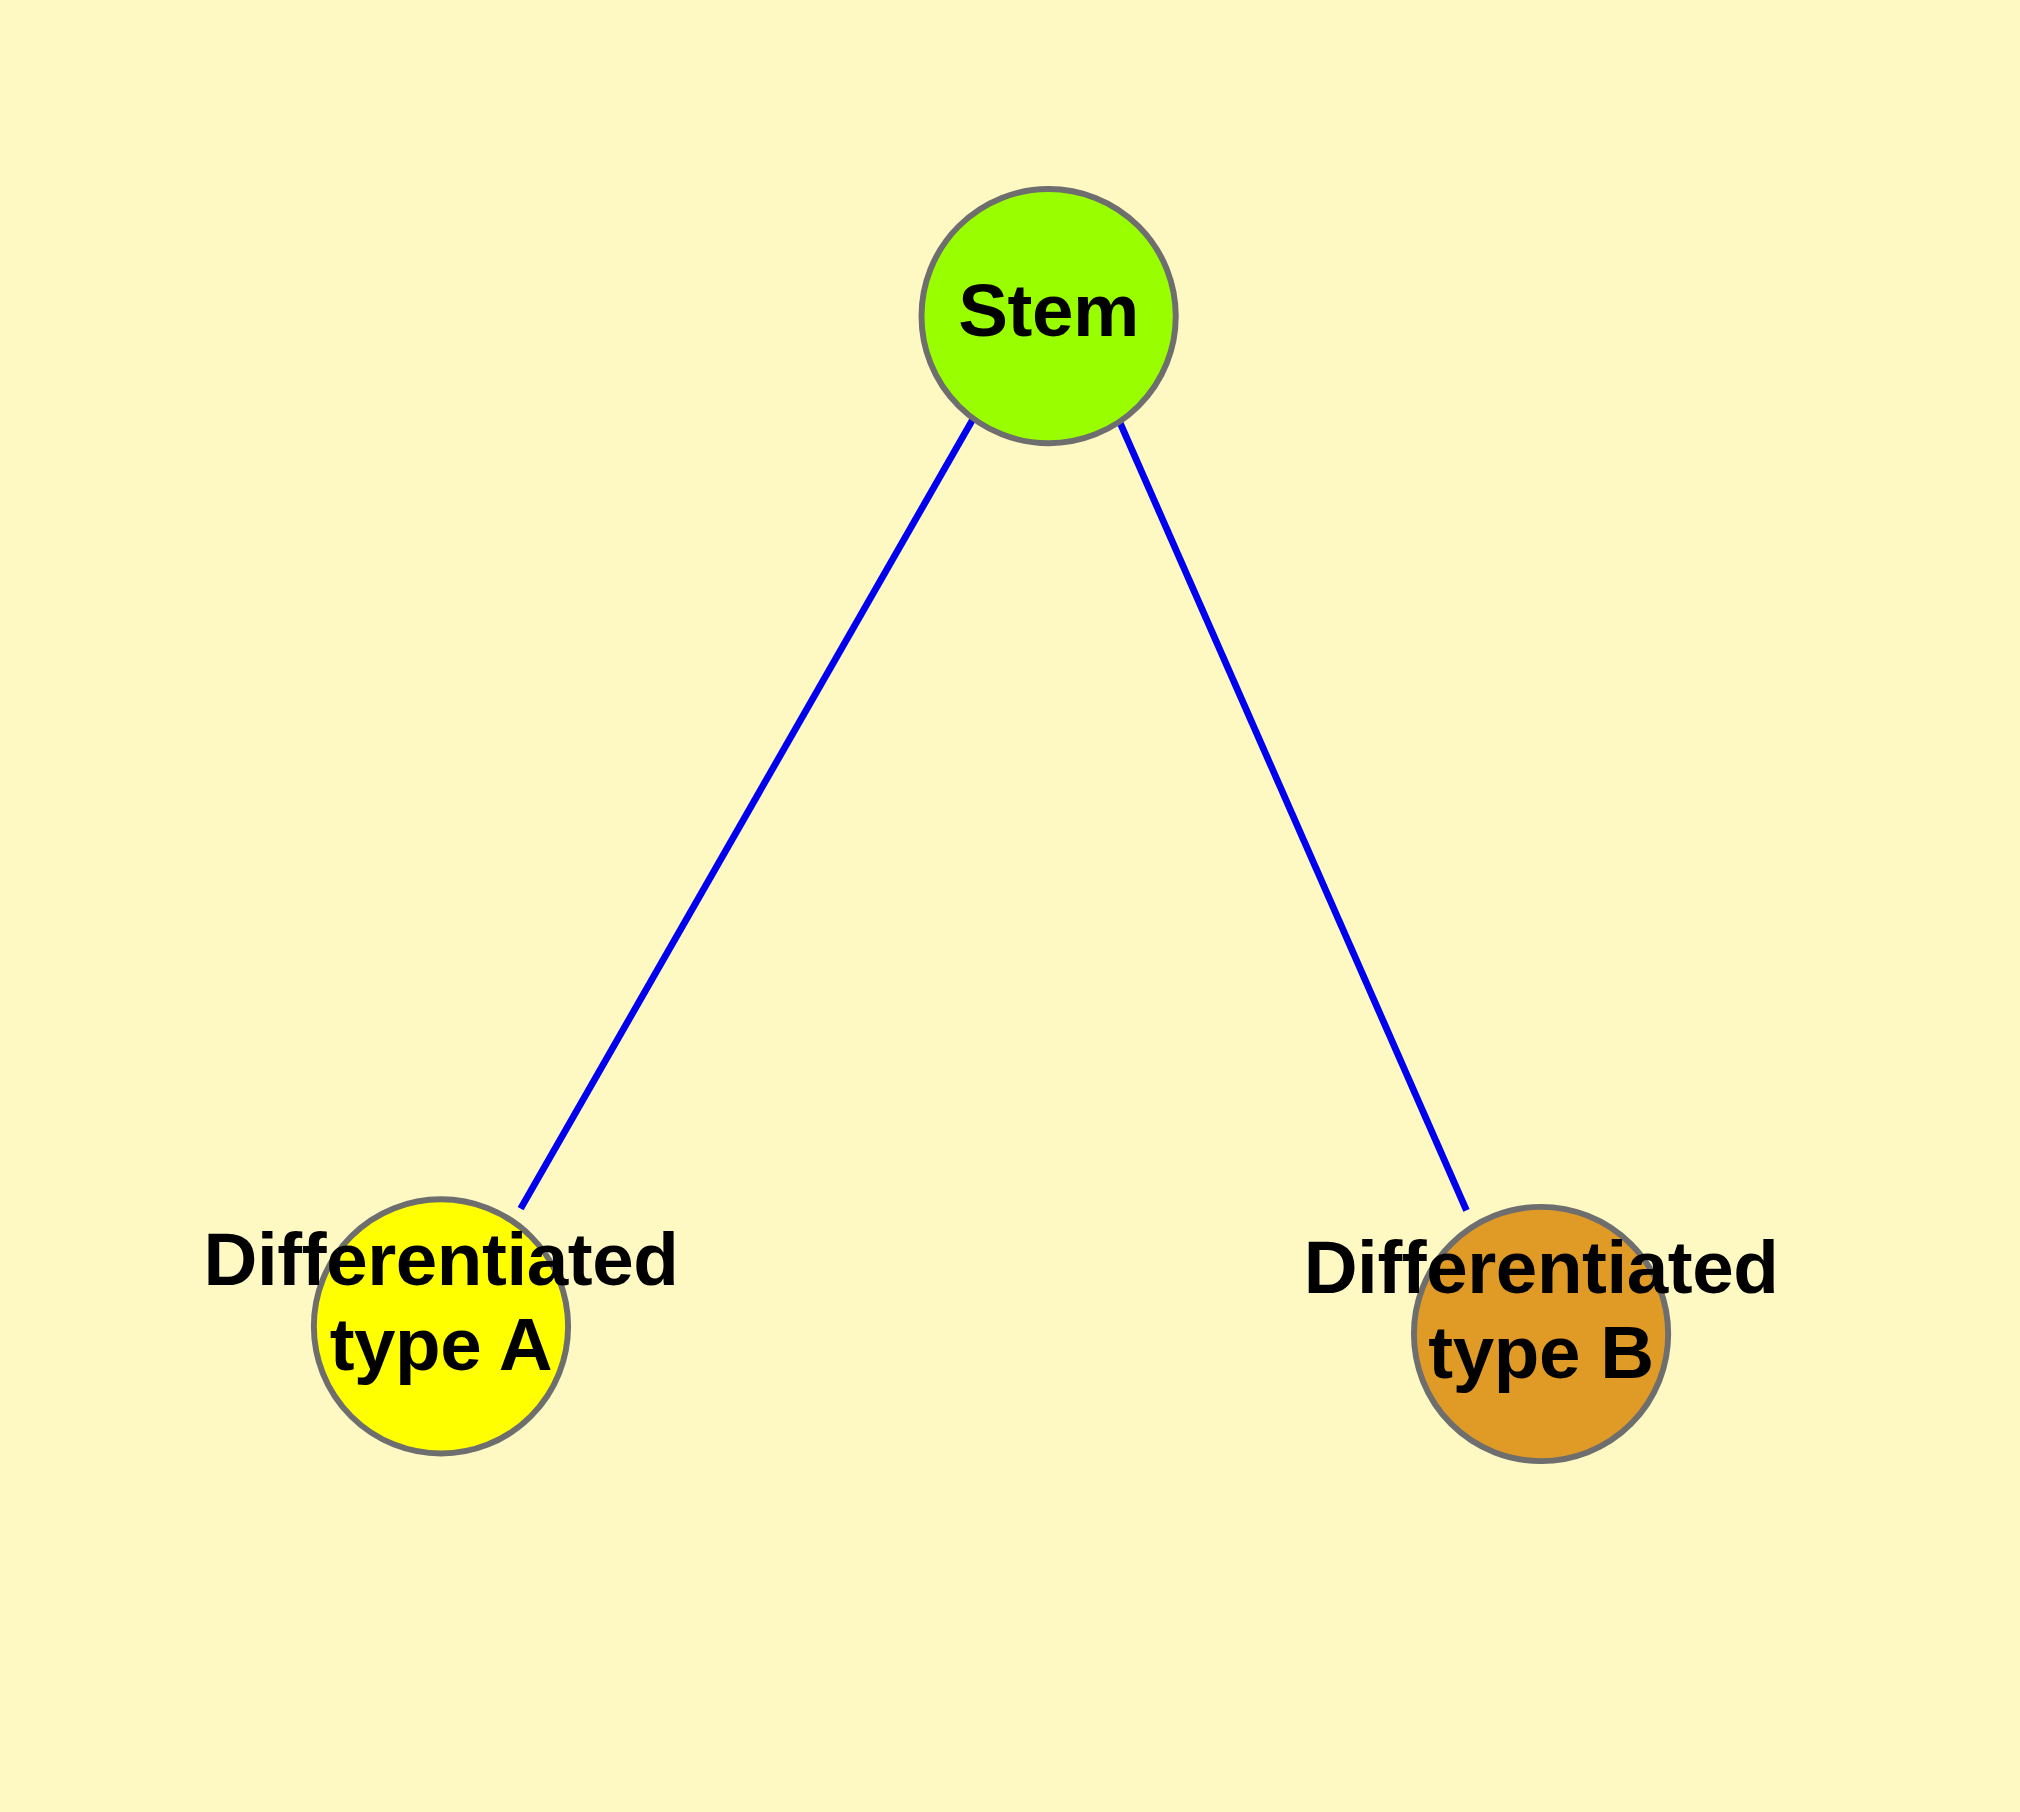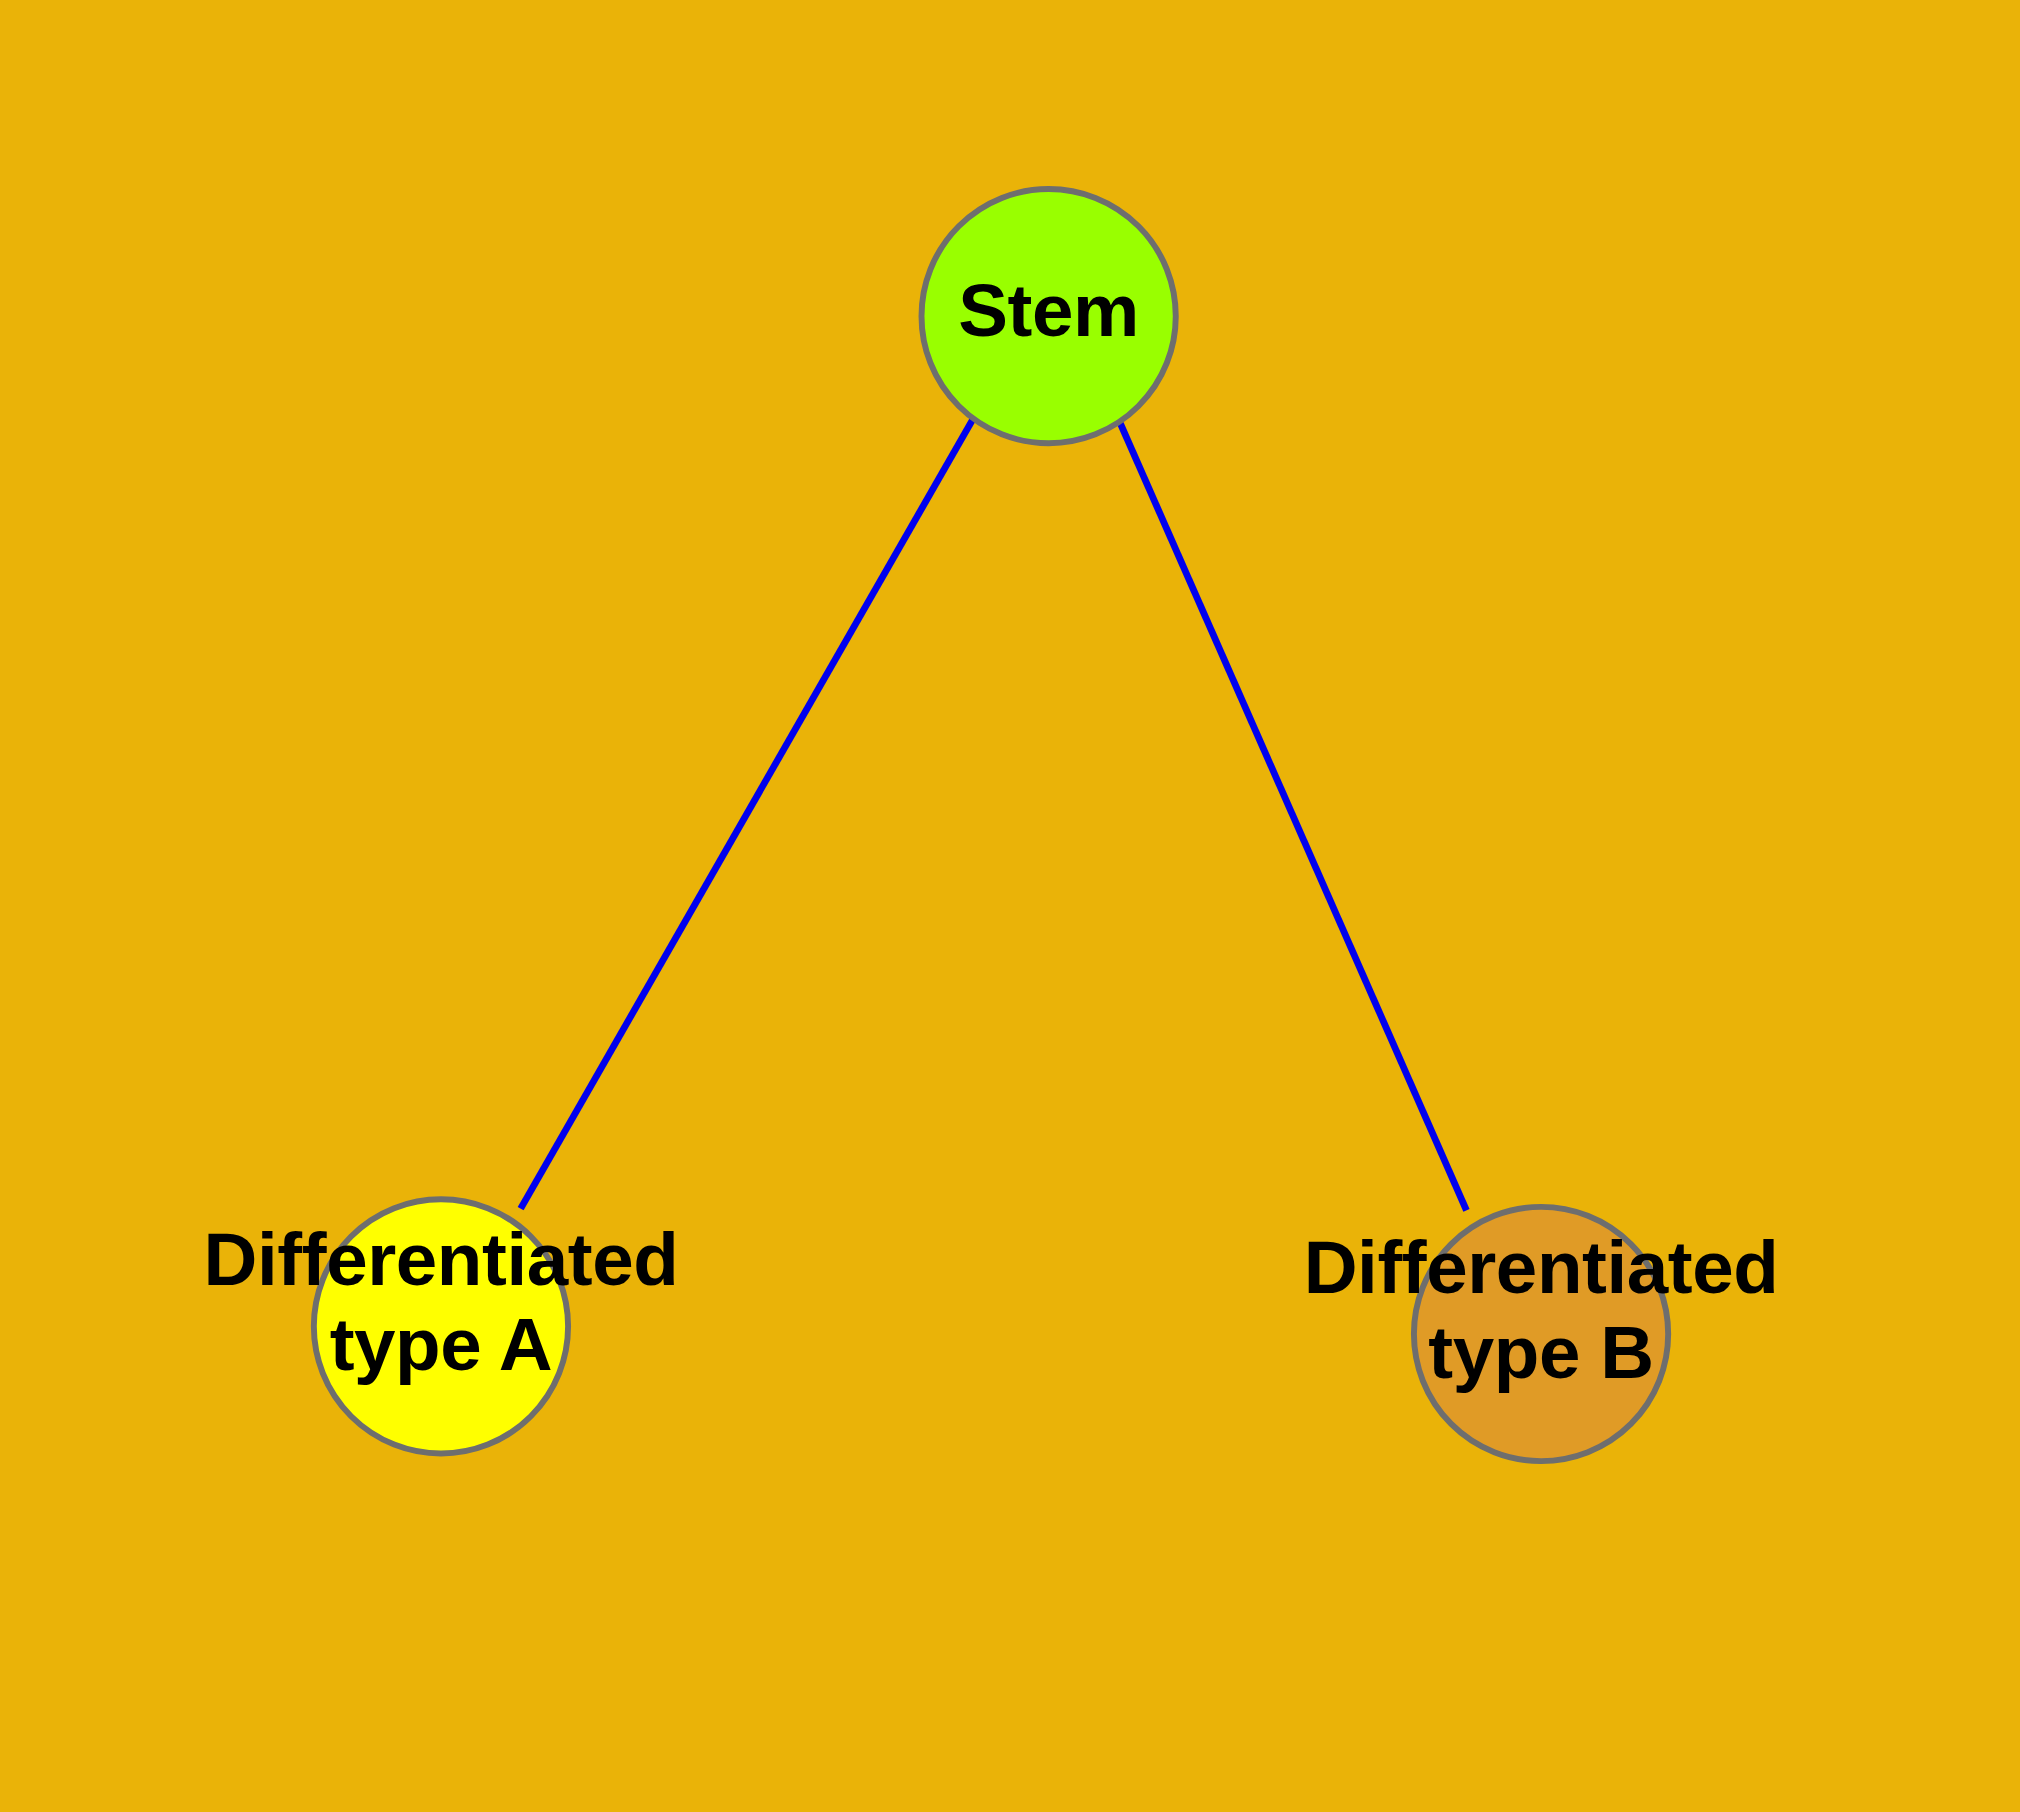--- a/index.html
+++ b/index.html
@@ -4,21 +4,21 @@
 <style>
   html, body {
     margin: 0;
     padding: 0;
     background: #ccccfa;
   }
   #canvas {
     position: relative;
     width: 2021px;
     height: 1812px;
-    background: #eab308;
+    background: #fef9c3;
     overflow: hidden;
     font-family: "Liberation Sans", sans-serif;
   }
   #graph-svg {
     position: absolute;
     left: 0;
     top: 0;
     width: 2021px;
     height: 1812px;
     display: block;

